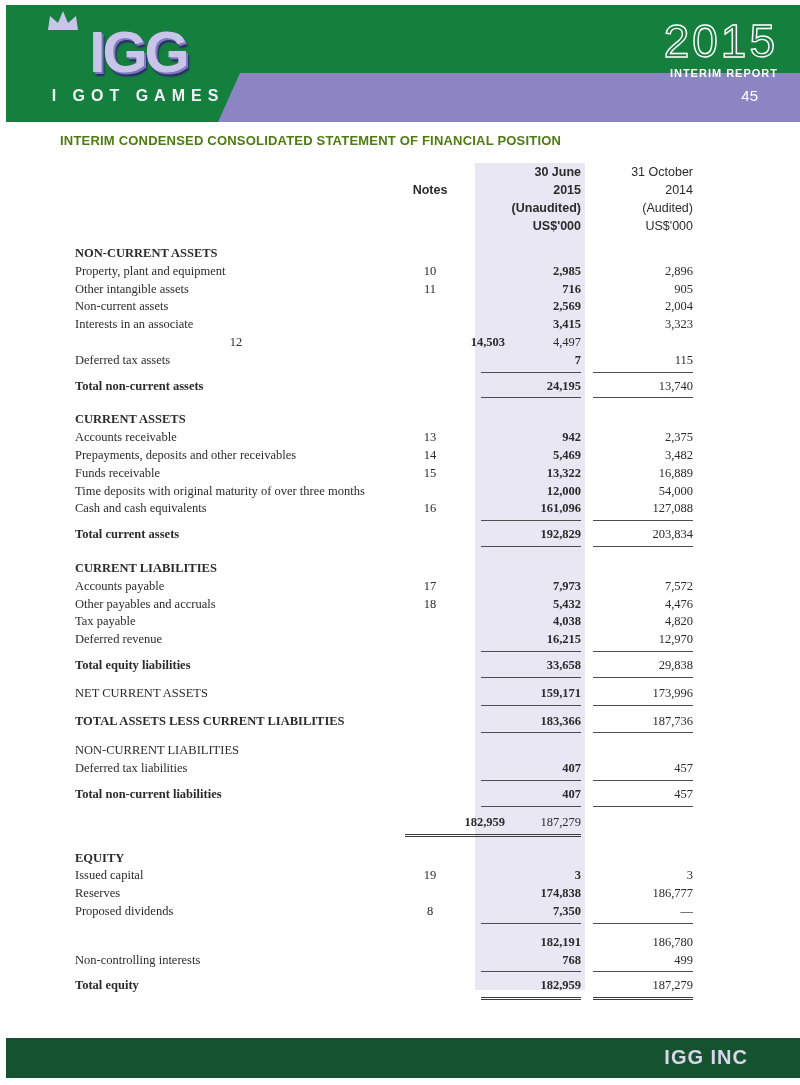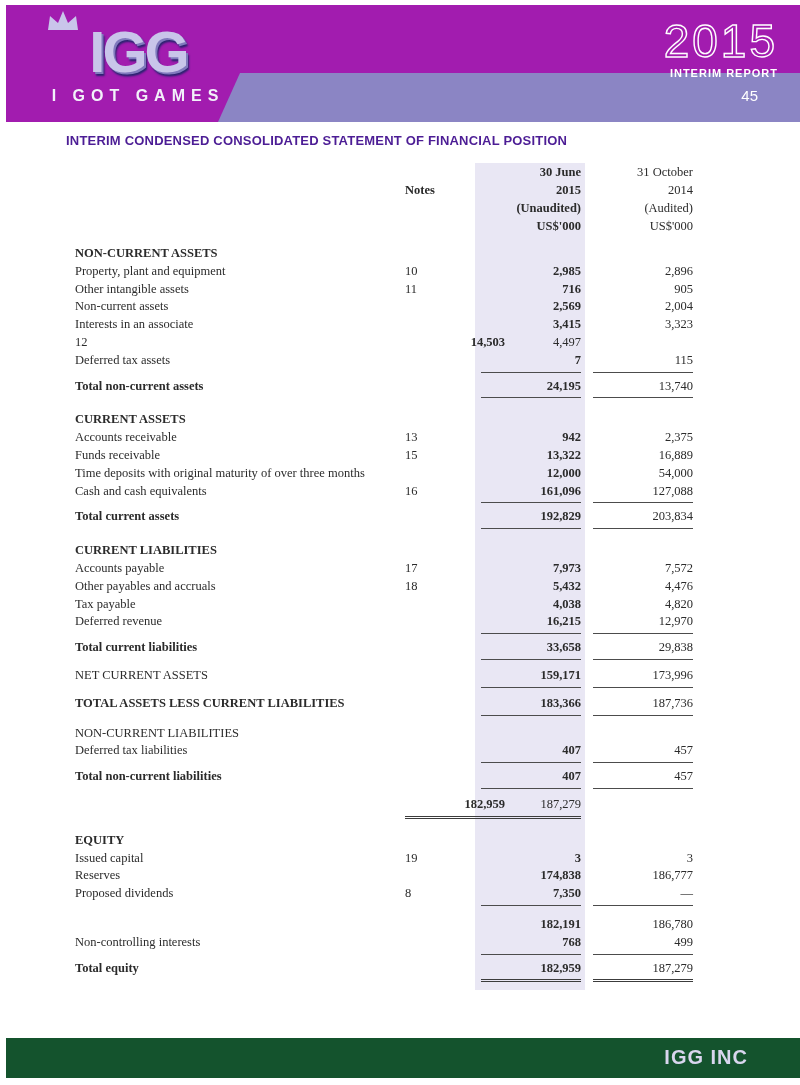--- a/index.html
+++ b/index.html
@@ -1,46 +1,46 @@
 <!DOCTYPE html>
 <html><head>
 <meta charset="utf-8">
 <style>
   html,body{margin:0;padding:0;background:#fff;}
   .page{position:relative;width:800px;height:1085px;background:#ffffff;overflow:hidden;
         font-family:"Liberation Sans","DejaVu Sans",sans-serif;color:#2b2b2b;}
 
   
-  .hdr{position:absolute;left:6px;right:0;top:5px;height:117px;background:#a21caf;}
+  .hdr{position:absolute;left:6px;right:0;top:5px;height:117px;background:#15803d;}
   .band{position:absolute;right:0;top:68px;left:212px;height:49px;background:#8b85c4;
         clip-path:polygon(22px 0,100% 0,100% 100%,0 100%);}
   .pageno{position:absolute;right:42px;top:82px;color:#ffffff;font-size:15px;z-index:3;}
   .logo{position:absolute;left:32px;top:6px;width:200px;text-align:center;z-index:2;}
   .crown{display:block;margin:0 auto -8px 8px;width:34px;height:20px;}
   .brand{font-size:58px;font-weight:bold;letter-spacing:-3px;line-height:58px;color:#c9c5ea;
          text-shadow:2px 2px 0 #8079bd,3px 4px 2px #2a2370;}
   .tagline{margin-top:6px;color:#f2f1fa;font-size:16px;letter-spacing:6px;font-weight:bold;}
   .yearbox{position:absolute;right:22px;top:12px;text-align:right;z-index:3;}
   .year{font-size:46px;line-height:48px;letter-spacing:3px;font-weight:normal;
         color:transparent;-webkit-text-stroke:1.4px #ffffff;}
   @supports not (-webkit-text-stroke:1px #fff){.year{color:#ffffff;}}
   .replabel{color:#ffffff;font-size:11px;font-weight:bold;letter-spacing:1px;margin-top:2px;}
 
   
-  .title{position:absolute;left:66px;top:133px;font-size:13px;font-weight:bold;color:#4c1d95;
+  .title{position:absolute;left:60px;top:133px;font-size:13px;font-weight:bold;color:#4d7c0f;
          letter-spacing:.2px;}
 
   
   .stripe{position:absolute;left:475px;top:163px;width:110px;height:827px;background:#e9e7f4;}
 
   
   .tbl{position:absolute;left:75px;top:163px;width:660px;font-size:12.5px;}
   .grid{display:grid;grid-template-columns:330px 58px 118px 112px;}
-  .colhead .cell{line-height:18px;font-family:Liberation Serif, serif;}
-  .c-note{text-align:left;padding-right:8px;}
+  .colhead .cell{line-height:18px;}
+  .c-note{text-align:center;padding-right:8px;}
   .c-v1,.c-v2{text-align:right;}
   .c-v1{font-weight:bold;}
   .colhead .c-note{padding-top:18px;font-weight:bold;}
   .colhead .c-v2{font-weight:normal;}
   .row{line-height:17.8px;font-family:Liberation Serif, serif;}
   .row .c-label{white-space:nowrap;overflow:visible;}
   .vw{display:block;width:100px;margin-left:auto;text-align:right;}
   .rule-single .vw{border-bottom:1px solid #4c4c4c;padding-bottom:2px;}
   .rule-double .vw{border-bottom:3px double #3c3c3c;padding-bottom:2px;}
   .row.section{margin-top:13px;}
@@ -187,20 +187,30 @@
           <div class="c-label">Accounts receivable</div>
           <div class="c-note">13</div>
           <div class="c-v1">
             <span class="vw">942</span>
           </div>
           <div class="c-v2">
             <span class="vw">2,375</span>
           </div>
         </div>
         <div class="grid row item">
+          <div class="c-label">Prepayments, deposits and other receivables</div>
+          <div class="c-note">14</div>
+          <div class="c-v1">
+            <span class="vw">5,469</span>
+          </div>
+          <div class="c-v2">
+            <span class="vw">3,482</span>
+          </div>
+        </div>
+        <div class="grid row item">
           <div class="c-label">Funds receivable</div>
           <div class="c-note">15</div>
           <div class="c-v1">
             <span class="vw">13,322</span>
           </div>
           <div class="c-v2">
             <span class="vw">16,889</span>
           </div>
         </div>
         <div class="grid row item">
@@ -273,21 +283,21 @@
           <div class="c-label">Deferred revenue</div>
           <div class="c-note"></div>
           <div class="c-v1">
             <span class="vw">16,215</span>
           </div>
           <div class="c-v2">
             <span class="vw">12,970</span>
           </div>
         </div>
         <div class="grid row total rule-single">
-          <div class="c-label">Total current liabilities</div>
+          <div class="c-label">Total equity liabilities</div>
           <div class="c-note"></div>
           <div class="c-v1">
             <span class="vw">33,658</span>
           </div>
           <div class="c-v2">
             <span class="vw">29,838</span>
           </div>
         </div>
         <div class="grid row caps rule-single">
           <div class="c-label">NET CURRENT ASSETS</div>

